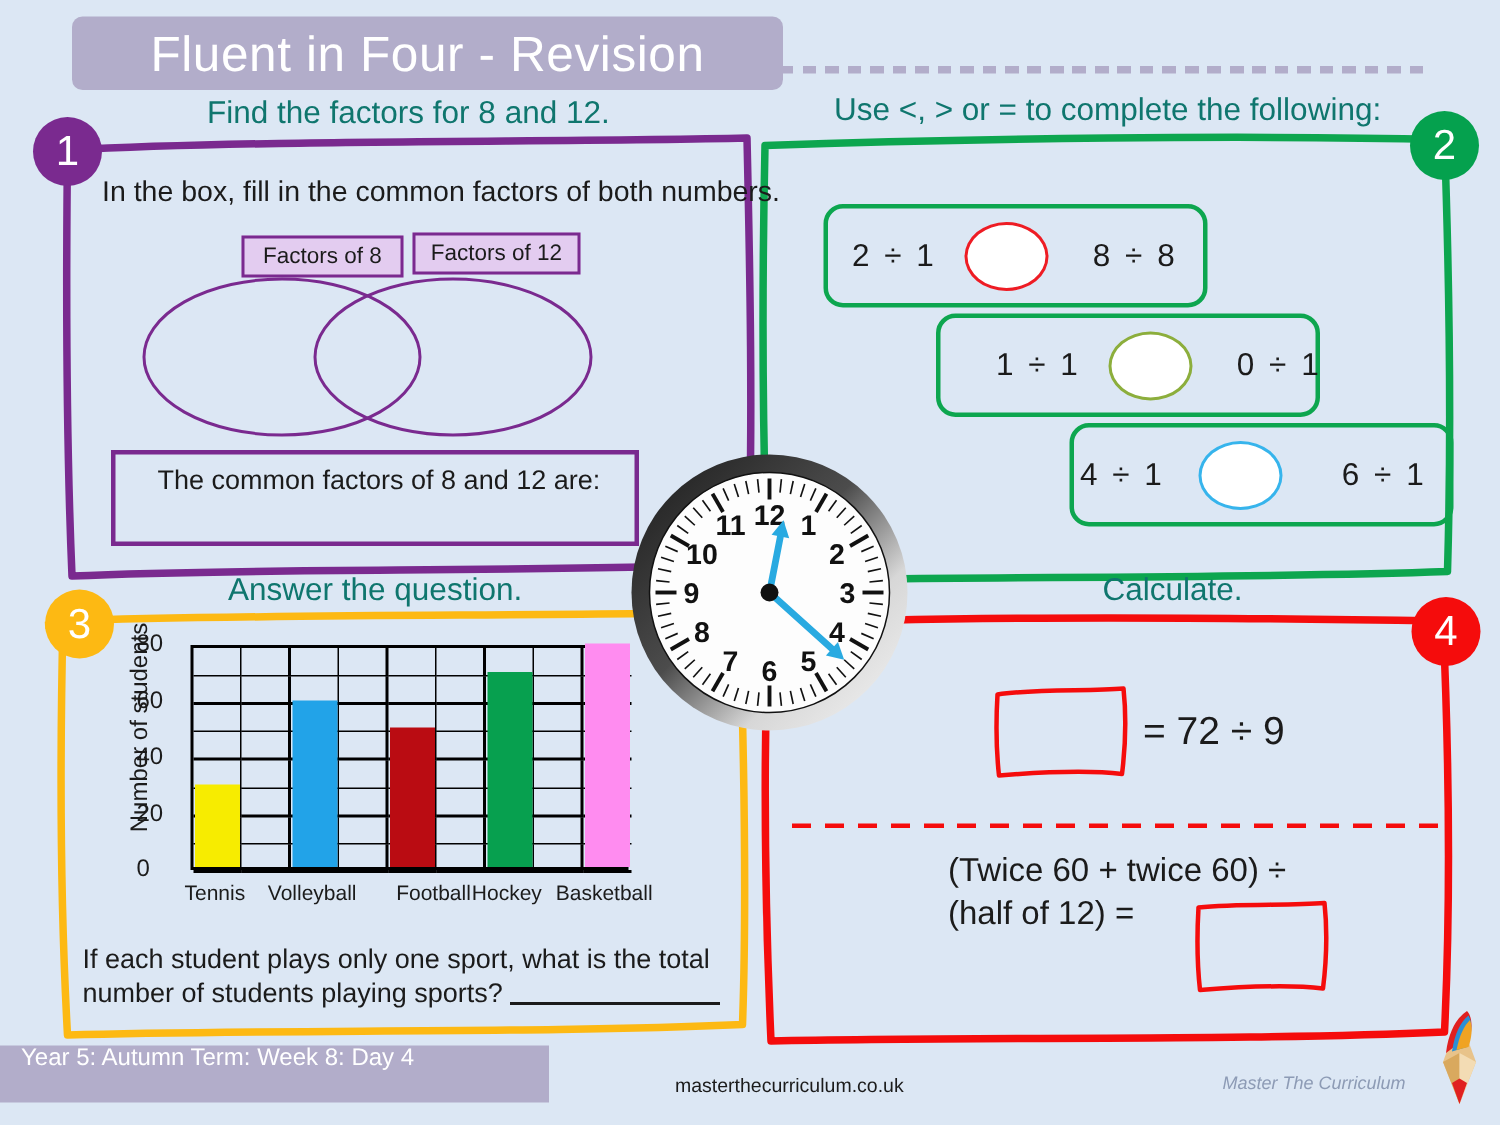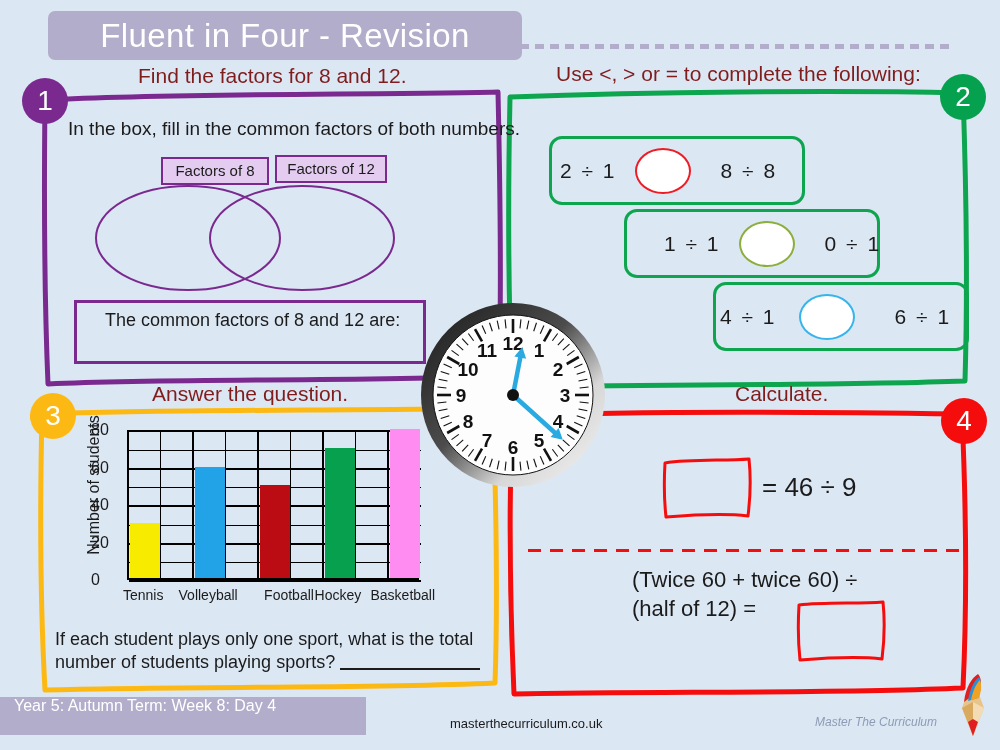--- a/index.html
+++ b/index.html
@@ -23,21 +23,21 @@
     font-family:"Liberation Sans", sans-serif;font-weight:300;
     white-space:nowrap;
   }
   #title-dash{
     left:520px;top:44px;width:432px;height:5px;
     background:repeating-linear-gradient(to right,#b2adca 0 9px,rgba(0,0,0,0) 9px 15px);
   }
 
   
   .caption{
-    font-size:21px;color:#7f1d1d;white-space:nowrap;
+    font-size:21px;color:#0f766e;white-space:nowrap;
     font-family:"Liberation Sans", sans-serif;
   }
 
   
   .badge{
     border-radius:50%;display:flex;align-items:center;justify-content:center;
     color:#fff;font-size:28px;font-weight:400;
     font-family:"Liberation Sans", sans-serif;
     width:46px;height:46px;z-index:7;
   }
@@ -72,21 +72,21 @@
     display:flex;align-items:center;background:rgba(0,0,0,0);
   }
   #q2-row-1{left:549px;top:136px;width:250px;height:63px;}
   #q2-row-2{left:624px;top:209px;width:250px;height:63px;}
   #q2-row-3{left:713px;top:282px;width:250px;height:63px;}
   .q2expr{font-size:21px;letter-spacing:2px;white-space:nowrap;color:#1b1b1b;}
   .q2oval{
     width:52px;height:42px;border-radius:50%;background:#ffffff;
     flex:0 0 auto;
   }
-  #q2-row-1 .q2expr:first-child{margin-left:8px;}
+  #q2-row-1 .q2expr:first-child{margin-left:16px;}
   #q2-row-1 .q2oval{margin-left:18px;border:2px solid #ee1c24;}
   #q2-row-1 .q2expr:last-child{margin-left:30px;}
   #q2-row-2 .q2expr:first-child{margin-left:37px;}
   #q2-row-2 .q2oval{margin-left:18px;border:2px solid #8cae3c;}
   #q2-row-2 .q2expr:last-child{margin-left:30px;}
   #q2-row-3 .q2expr:first-child{margin-left:4px;}
   #q2-row-3 .q2oval{margin-left:22px;border:2px solid #36b4ec;}
   #q2-row-3 .q2expr:last-child{margin-left:40px;}
 
   
@@ -306,21 +306,21 @@
 
   <div class="abs" id="q3-question">
     <span>If each student plays only one sport, what is the total</span><br>
     <span>number of students playing sports?</span>
     <span id="q3-blank"></span>
   </div>
 
   <svg class="abs" id="q4-box-1" viewBox="0 0 92 63">
     <path d="M4,7 C30,3 64,5 88,3 C90,22 89,44 87,60 C62,57 30,59 5,61 C3,43 3,24 4,7 Z" fill="none" stroke="#f50c0c" stroke-width="3" stroke-linejoin="round"></path>
   </svg>
-  <div class="abs" id="q4-eq-1">= 46 ÷ 9</div>
+  <div class="abs" id="q4-eq-1">= 72 ÷ 9</div>
 
   <div class="abs" id="q4-divider"></div>
 
   <div class="abs" id="q4-text-2">
     <span>(Twice 60 + twice 60) ÷</span><br>
     <span>(half of 12) =</span>
   </div>
   <svg class="abs" id="q4-box-2" viewBox="0 0 92 62">
     <path d="M4,5 C30,2 64,4 88,2 C90,21 89,43 87,59 C62,56 30,58 5,60 C3,42 3,22 4,5 Z" fill="none" stroke="#f50c0c" stroke-width="3" stroke-linejoin="round"></path>
   </svg>

